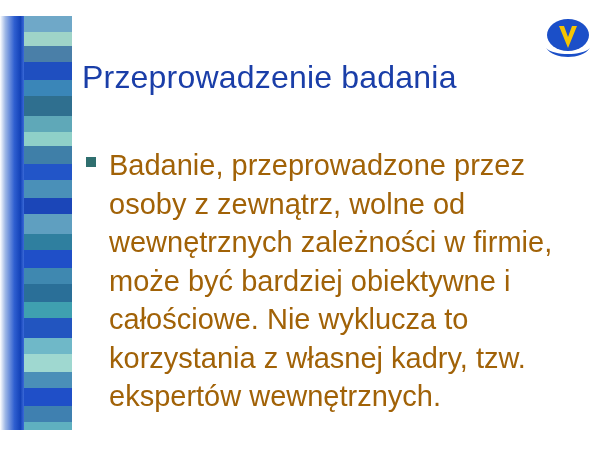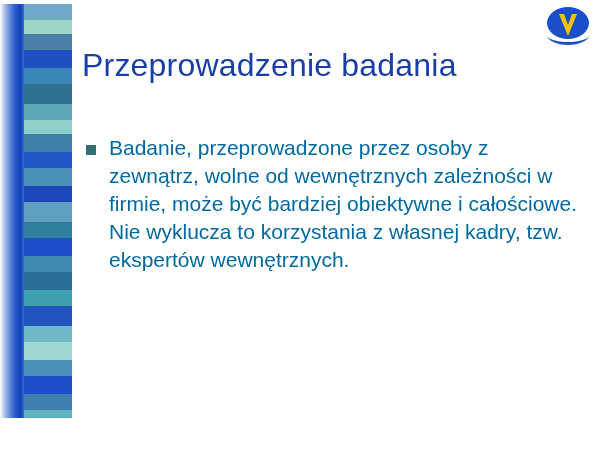--- a/index.html
+++ b/index.html
@@ -10,21 +10,21 @@
     width: 600px;
     height: 450px;
     background: #ffffff;
     font-family: "Liberation Sans", sans-serif;
     overflow: hidden;
     position: relative;
   }
   .slide {
     position: absolute;
     left: 0;
-    top: 4px;
+    top: 16px;
     width: 600px;
     height: 414px;
     background: #ffffff;
     overflow: hidden;
   }
 
   
   .left-bar {
     position: absolute;
     left: 0;
@@ -88,23 +88,23 @@
   .bullet-mark {
     flex: 0 0 auto;
     width: 10px;
     height: 10px;
     background: #2f6f6f;
     margin-top: 11px;
     margin-right: 13px;
   }
   .bullet-text {
     flex: 1 1 auto;
-    font-size: 21px;
+    font-size: 29px;
     line-height: 1.33;
-    color: #0369a1;
+    color: #a16207;
   }
 
   
   .footer {
     position: absolute;
     left: 142px;
     top: 425px;
     font-size: 9.5px;
     color: #000000;
     white-space: nowrap;

